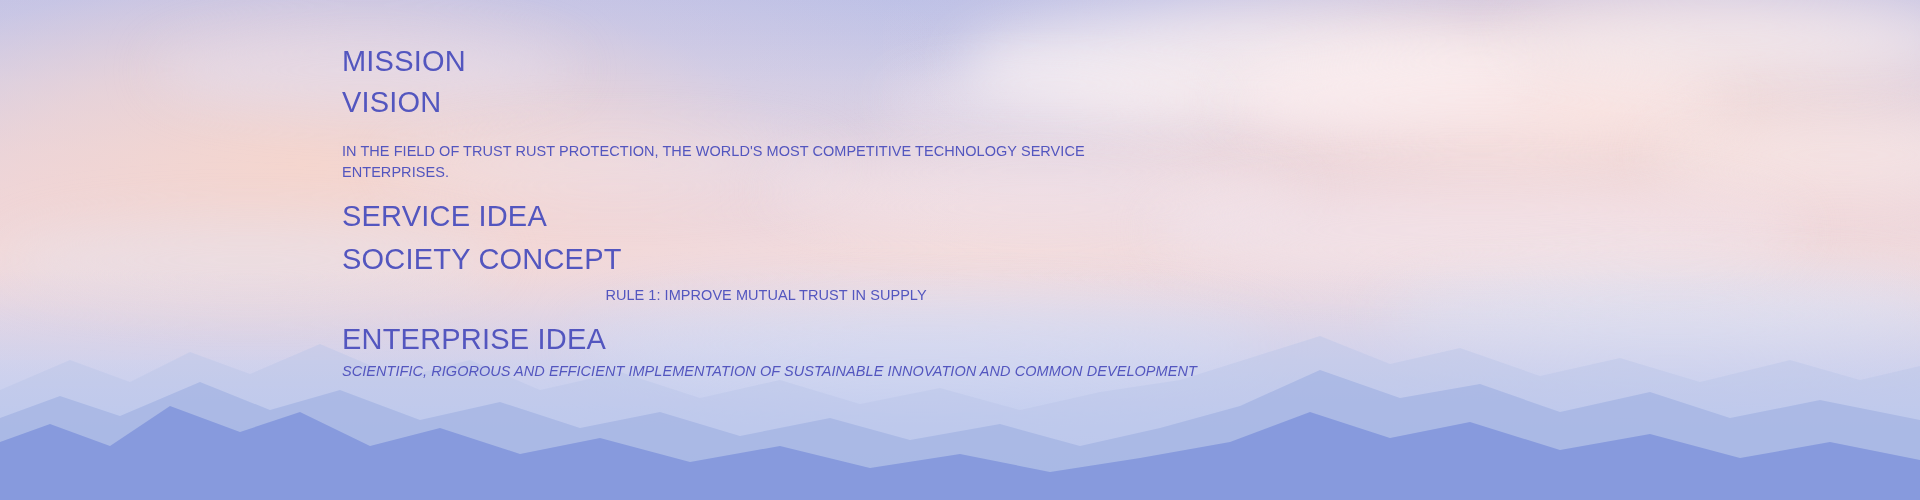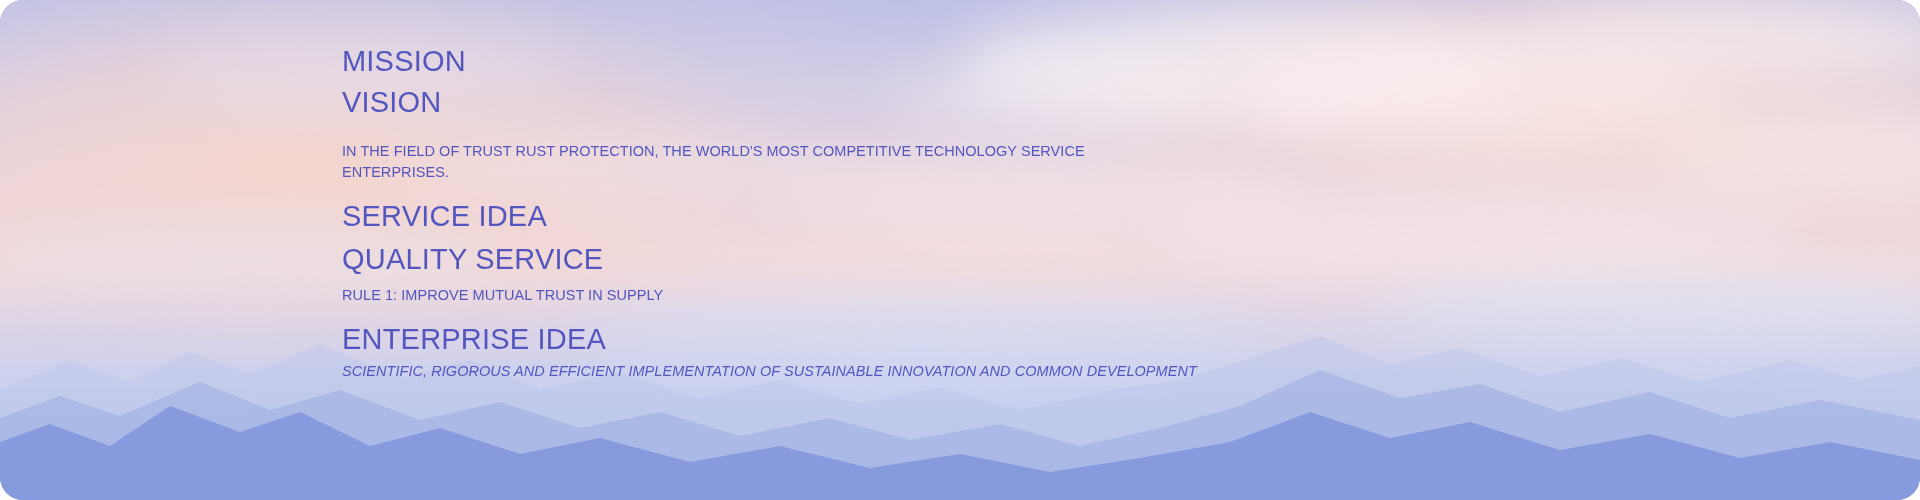--- a/index.html
+++ b/index.html
@@ -7,21 +7,20 @@
     padding: 0;
     background: #ffffff;
   }
   #banner {
     position: relative;
     width: 1920px;
     height: 500px;
     overflow: hidden;
     font-family: "Liberation Sans", sans-serif;
     background: #f9a8d4;
-    border-radius: 23px;
   }
 
   
   .sky {
     position: absolute;
     inset: 0;
     background:
       linear-gradient(to bottom,
         #c9cbe8 0%,
         #d2cfe6 14%,
@@ -136,21 +135,21 @@
     margin: 0 0 14px 0;
     max-width: 848px;
   }
   .sec-mission   .heading { margin-bottom: 7px; }
   .sec-mission   .body    { margin-bottom: 13px; max-width: 850px; }
   .sec-vision    .heading { margin-bottom: 22px; }
   .sec-vision    .body    { margin-bottom: 16px; }
   .sec-service   .heading { margin-bottom: 9px; }
   .sec-service   .body    { margin-bottom: 16px; }
   .sec-quality   .heading { margin-bottom: 9px; }
-  .sec-quality   .body    { margin-bottom: 16px; }
+  .sec-quality   .body    { margin-bottom: 16px; text-align: center; }
   .sec-enterprise .heading{ }
   .sec-enterprise .body   { margin-bottom: 12px; max-width: 900px; font-style: italic; }
 </style>
 </head>
 <body>
 
 <div id="banner">
 
   <div class="sky"></div>
   <div class="sky-cool-top"></div>
@@ -202,21 +201,21 @@
     <div class="section sec-vision">
       <h2 class="heading">VISION</h2>
       <p class="body">IN THE FIELD OF TRUST RUST PROTECTION, THE WORLD'S MOST COMPETITIVE TECHNOLOGY SERVICE ENTERPRISES.</p>
     </div>
 
     <div class="section sec-service">
       <h2 class="heading">SERVICE IDEA</h2>
     </div>
 
     <div class="section sec-quality">
-      <h2 class="heading">QUALITY SERVICE</h2>
+      <h2 class="heading">SOCIETY CONCEPT</h2>
       <p class="body">RULE 1: IMPROVE MUTUAL TRUST IN SUPPLY</p>
     </div>
 
     <div class="section sec-enterprise">
       <h2 class="heading">ENTERPRISE IDEA</h2>
       <p class="body">SCIENTIFIC, RIGOROUS AND EFFICIENT IMPLEMENTATION OF SUSTAINABLE INNOVATION AND COMMON DEVELOPMENT</p>
     </div>
 
   </div>
 </div>

